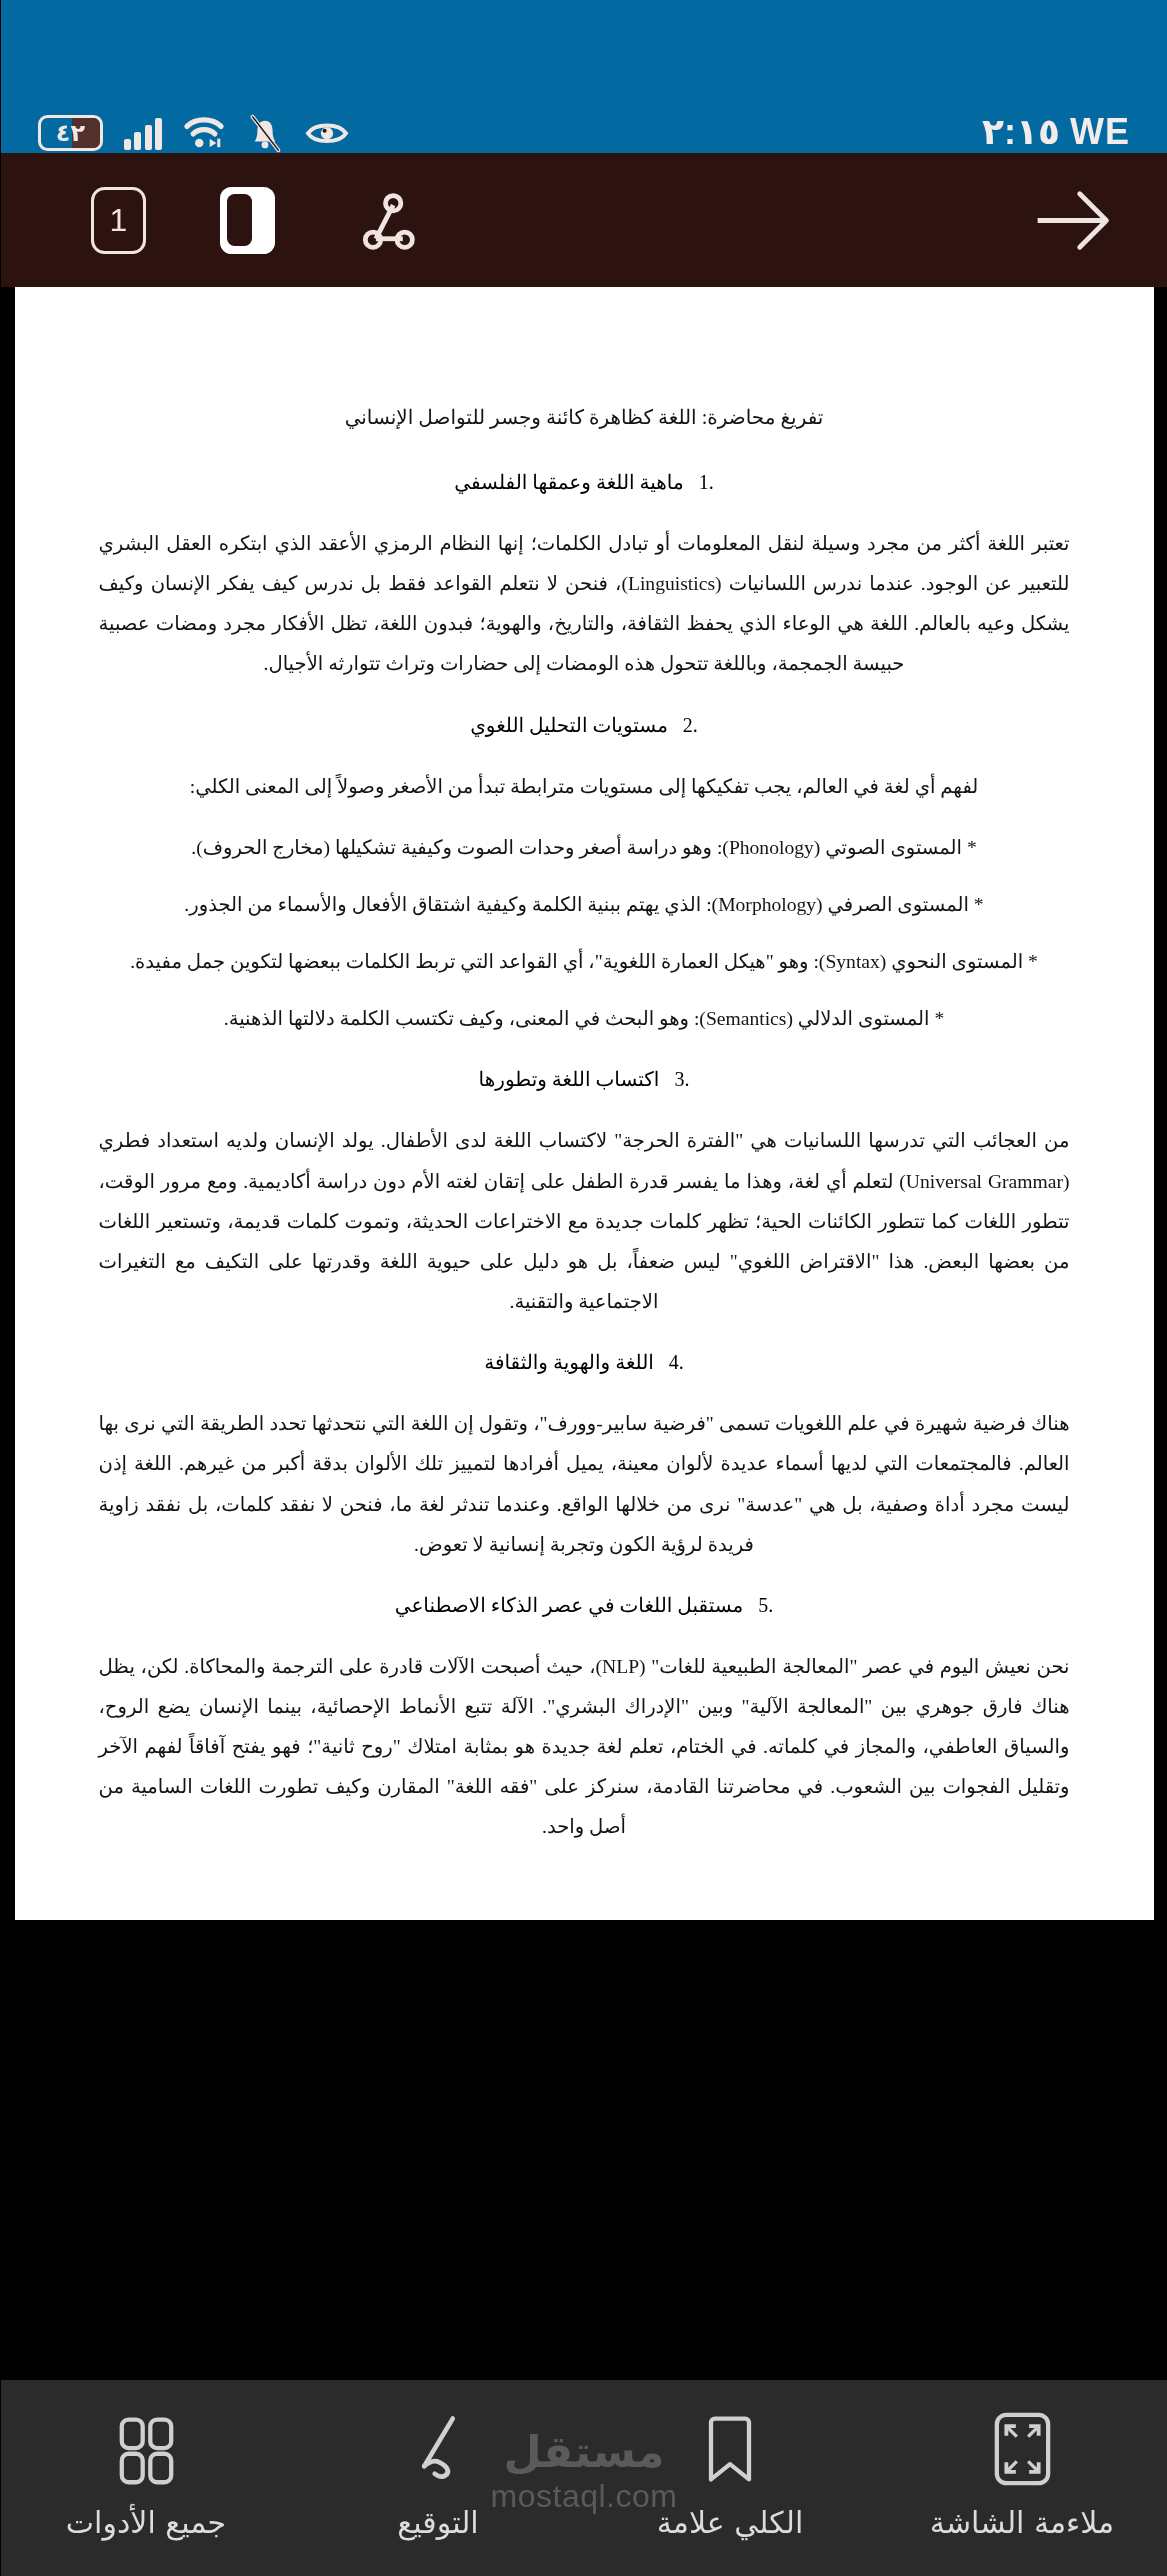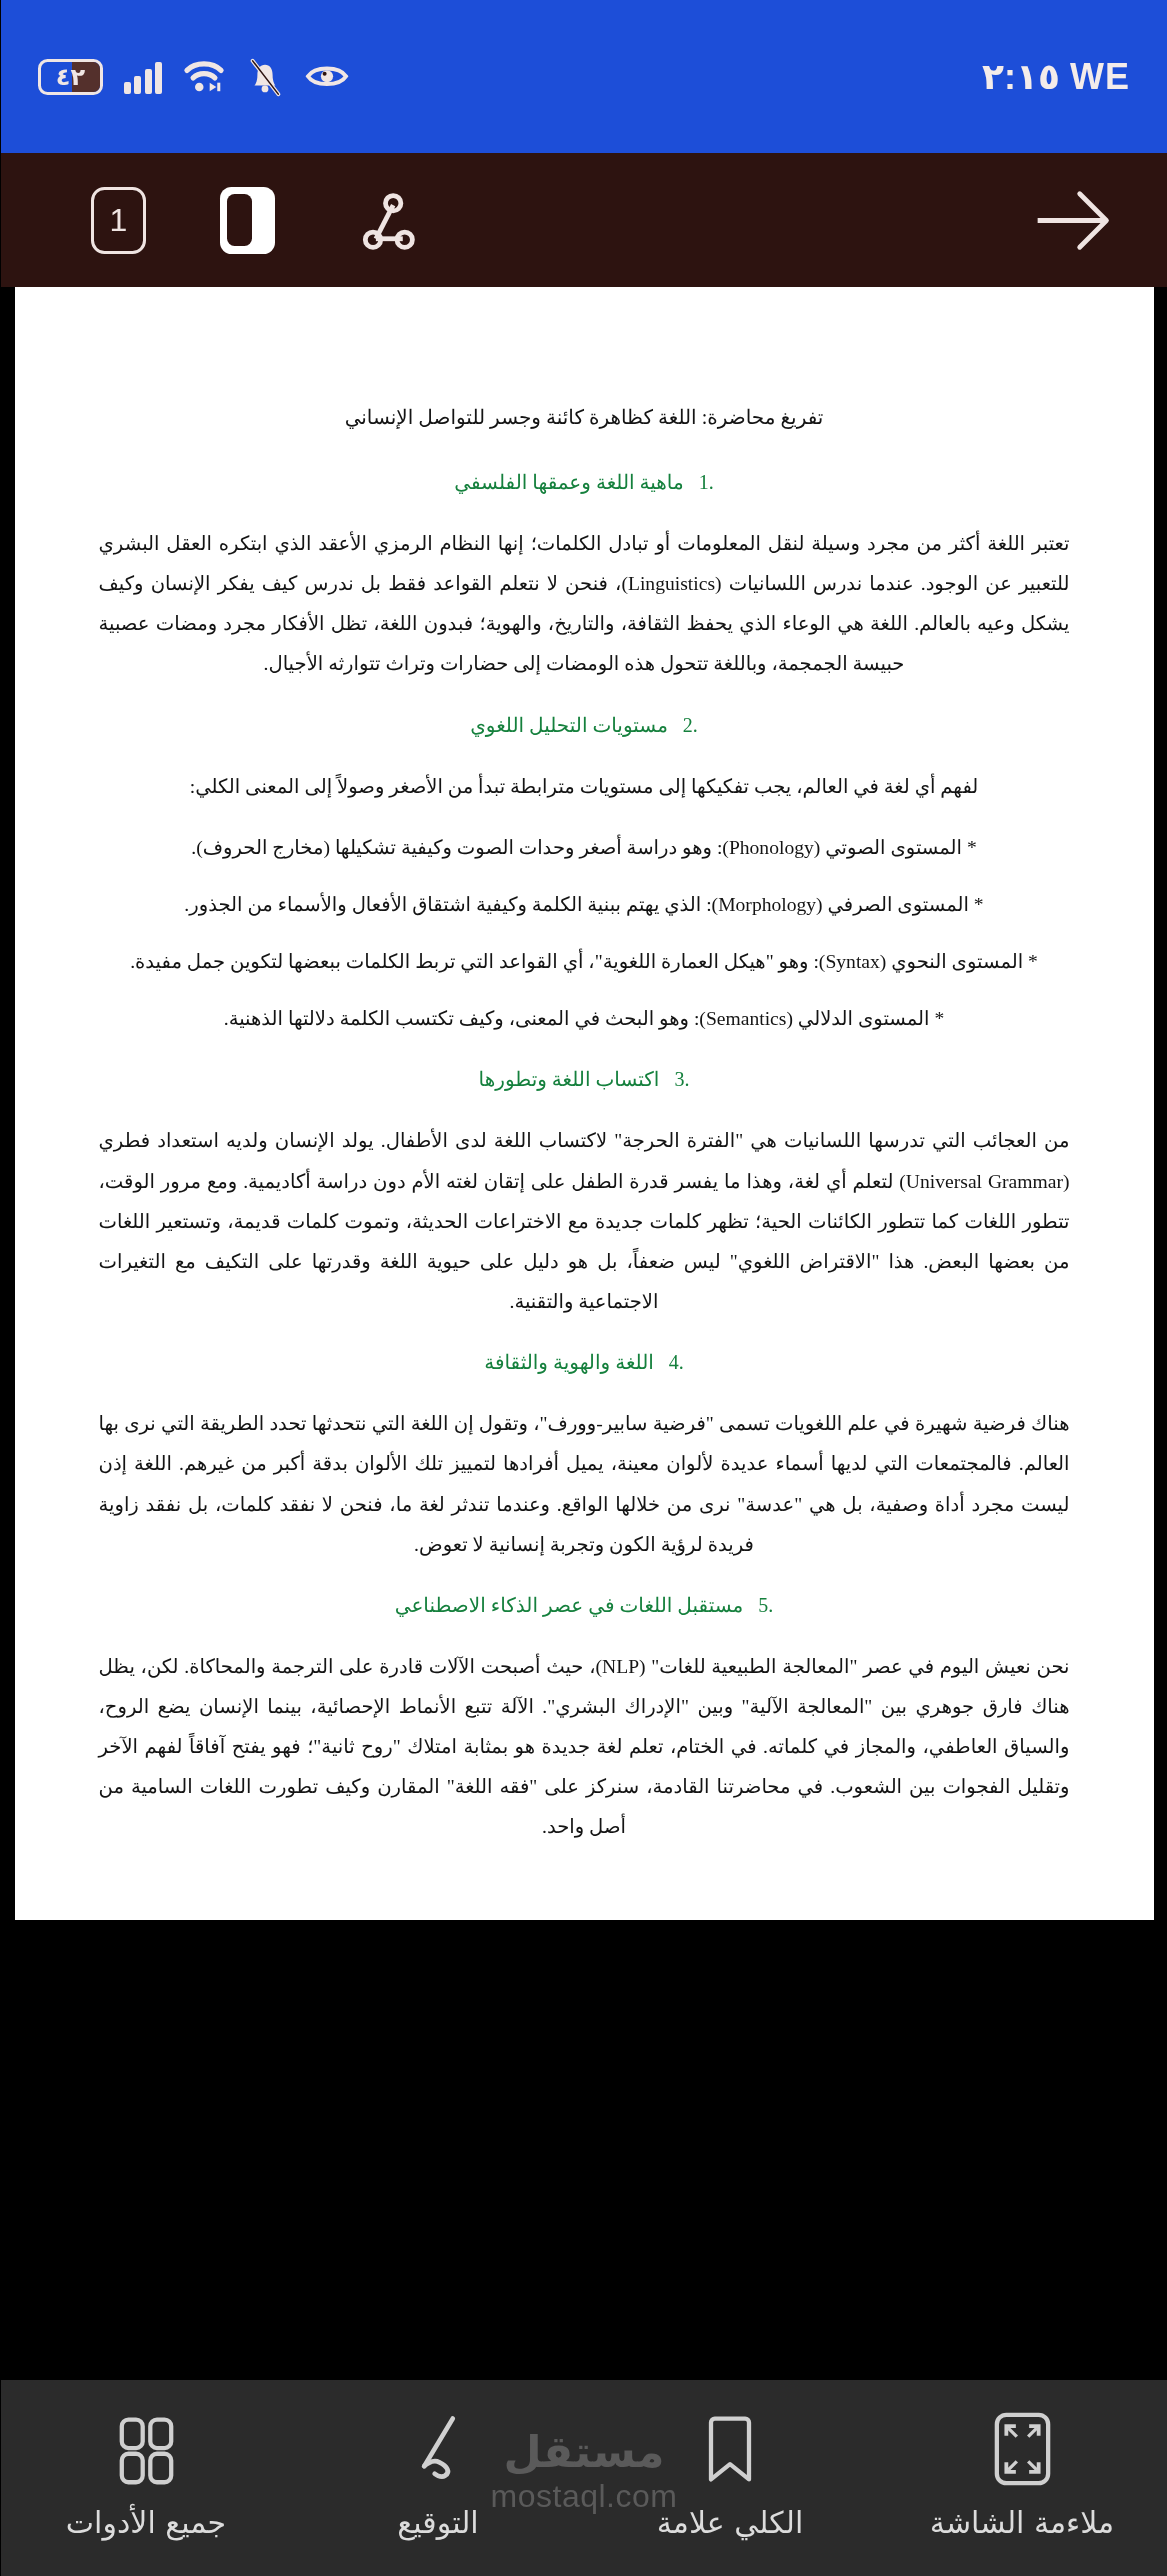--- a/index.html
+++ b/index.html
@@ -18,23 +18,23 @@
     width: 1168px;
     height: 2576px;
     background: #000000;
     display: flex;
     flex-direction: column;
   }
 
   
   .statusbar {
     height: 153px;
-    background: #1d4ed8;
-    display: flex;
-    align-items: center;
+    background: #0369a1;
+    display: flex;
+    align-items: flex-end;
     justify-content: space-between;
     padding: 0 38px 0 38px;
     flex: 0 0 auto;
     direction: ltr;
   }
 
   .status-left {
     display: flex;
     align-items: center;
     gap: 21px;
@@ -181,21 +181,21 @@
     line-height: 1.6;
     margin-bottom: 32px;
     color: #141414;
   }
 
   .sec-heading {
     font-size: 20px;
     line-height: 1.7;
     text-align: center;
     margin: 23px 0 25px 0;
-    color: #15803d;
+    color: #000000;
   }
   .sec-heading .num {
     direction: ltr;
     unicode-bidi: embed;
   }
 
   .para {
     font-size: 19.6px;
     line-height: 2.05;
     text-align: justify;

